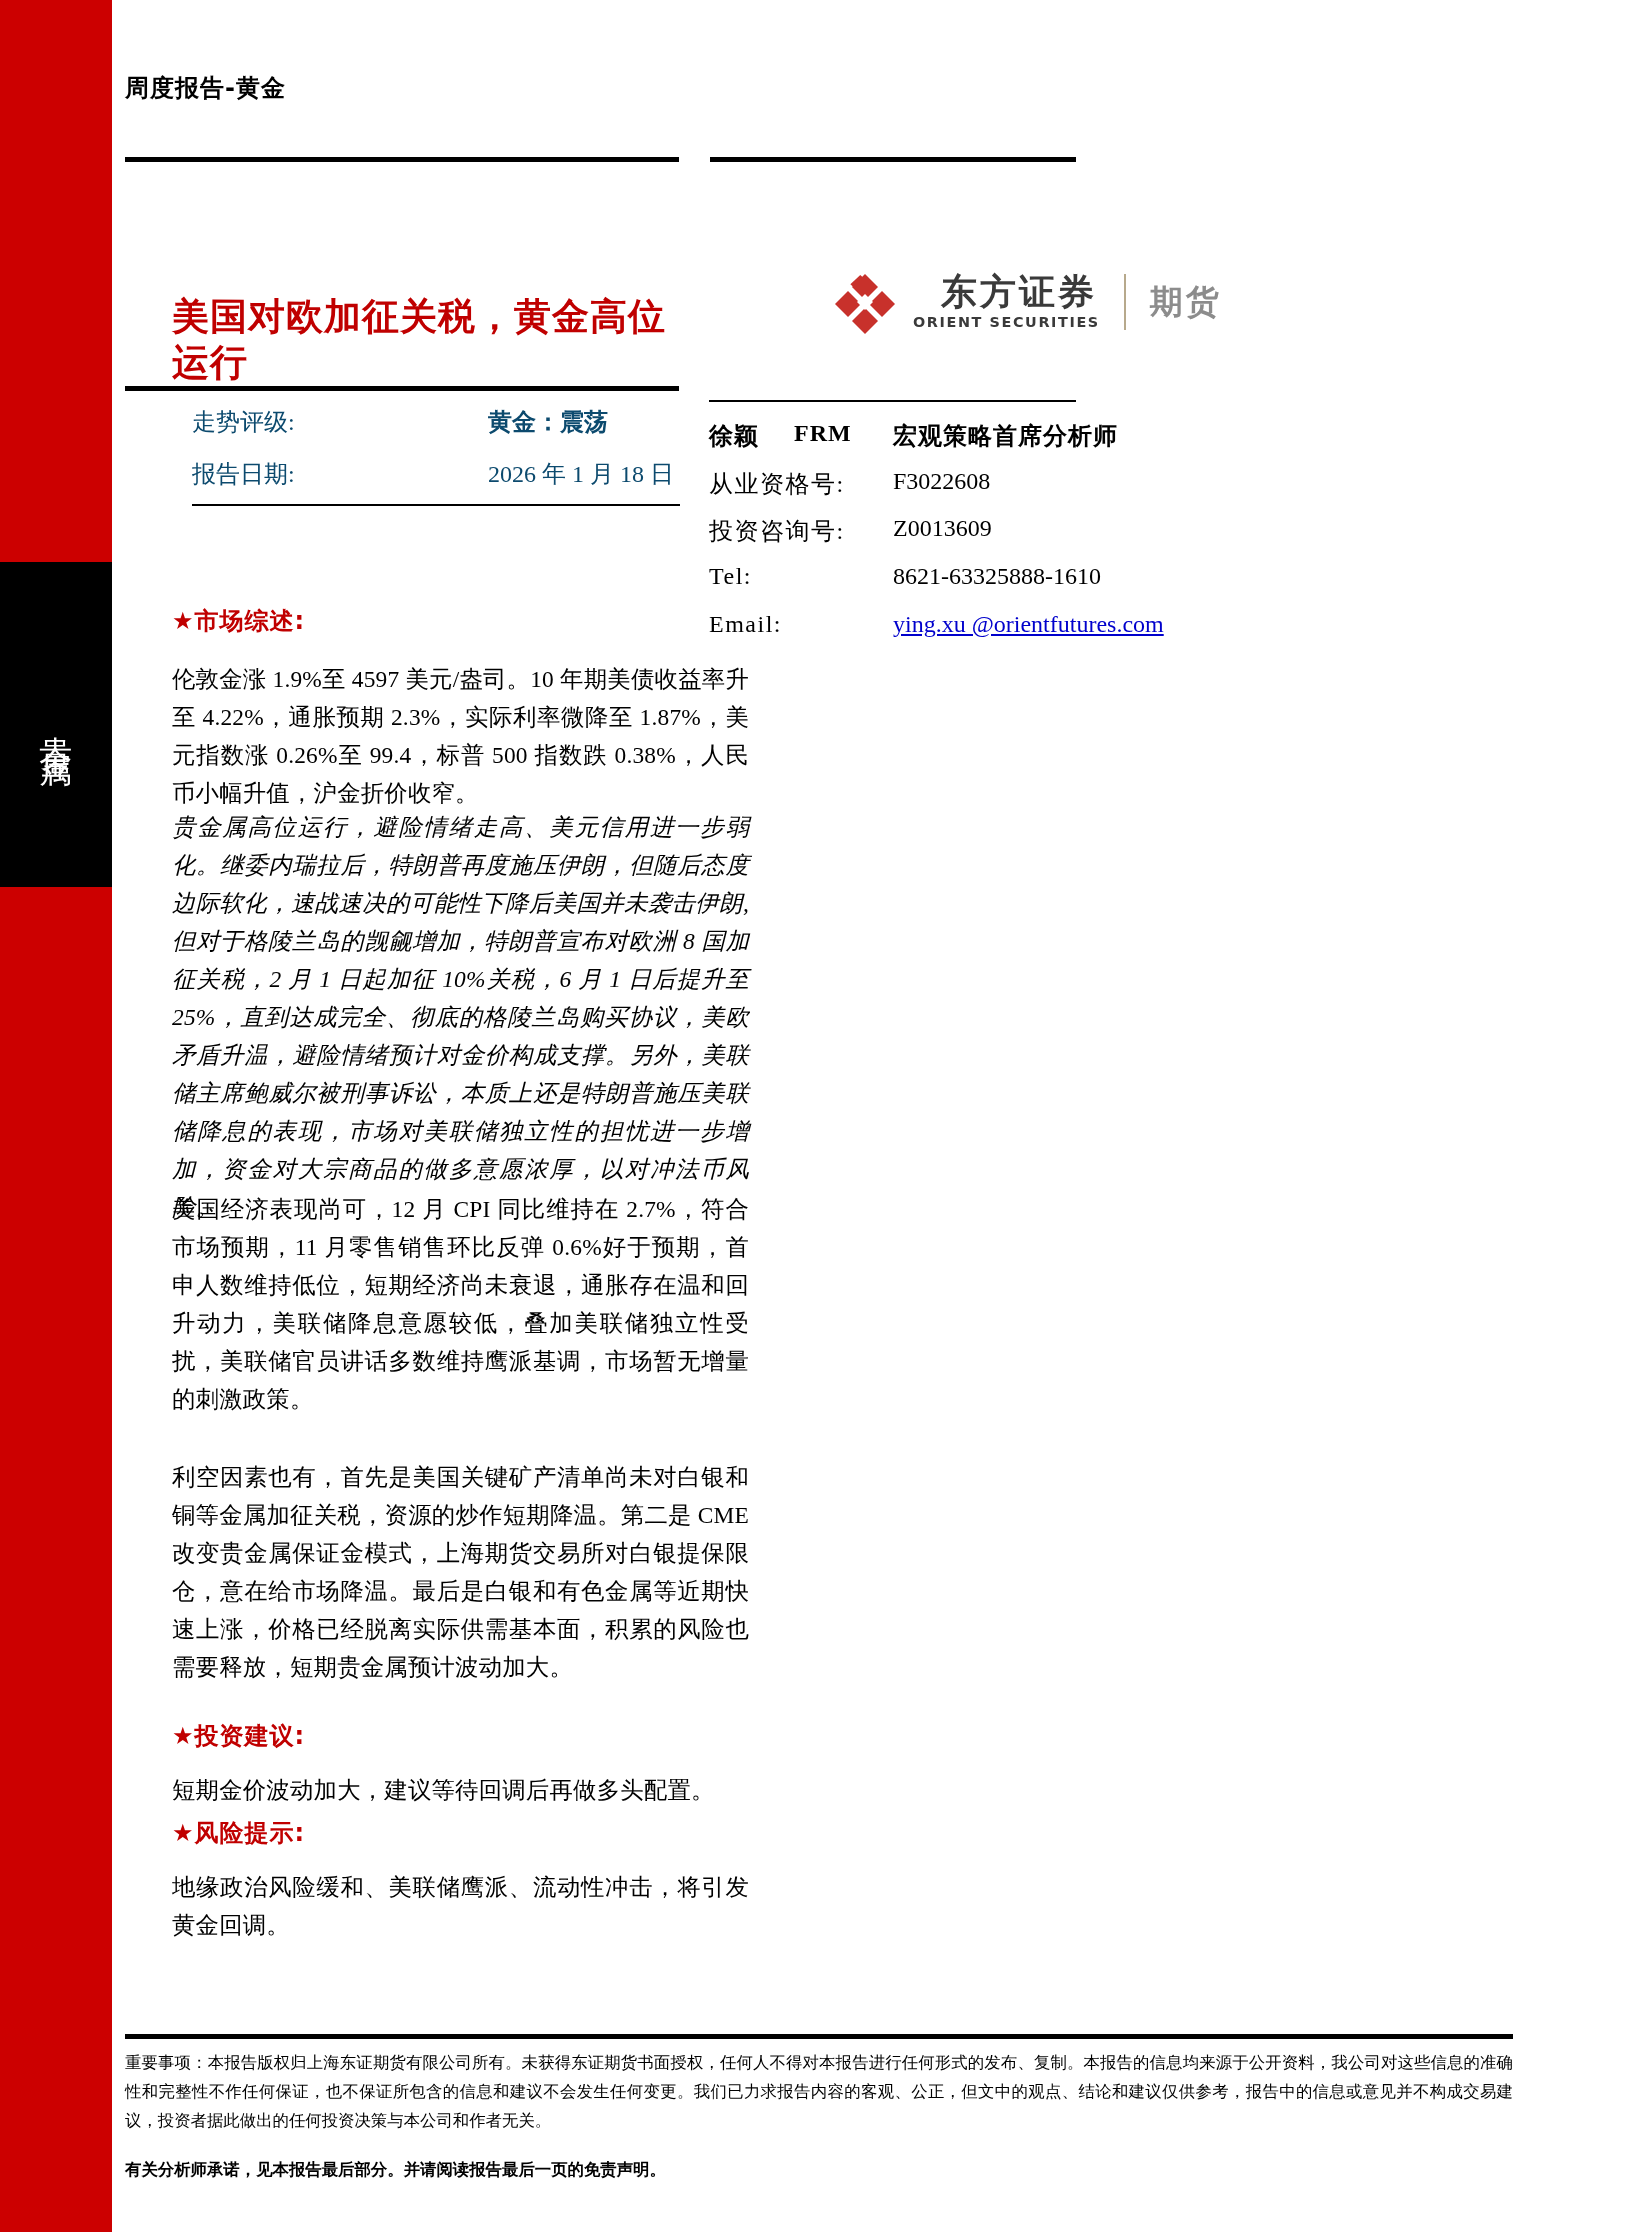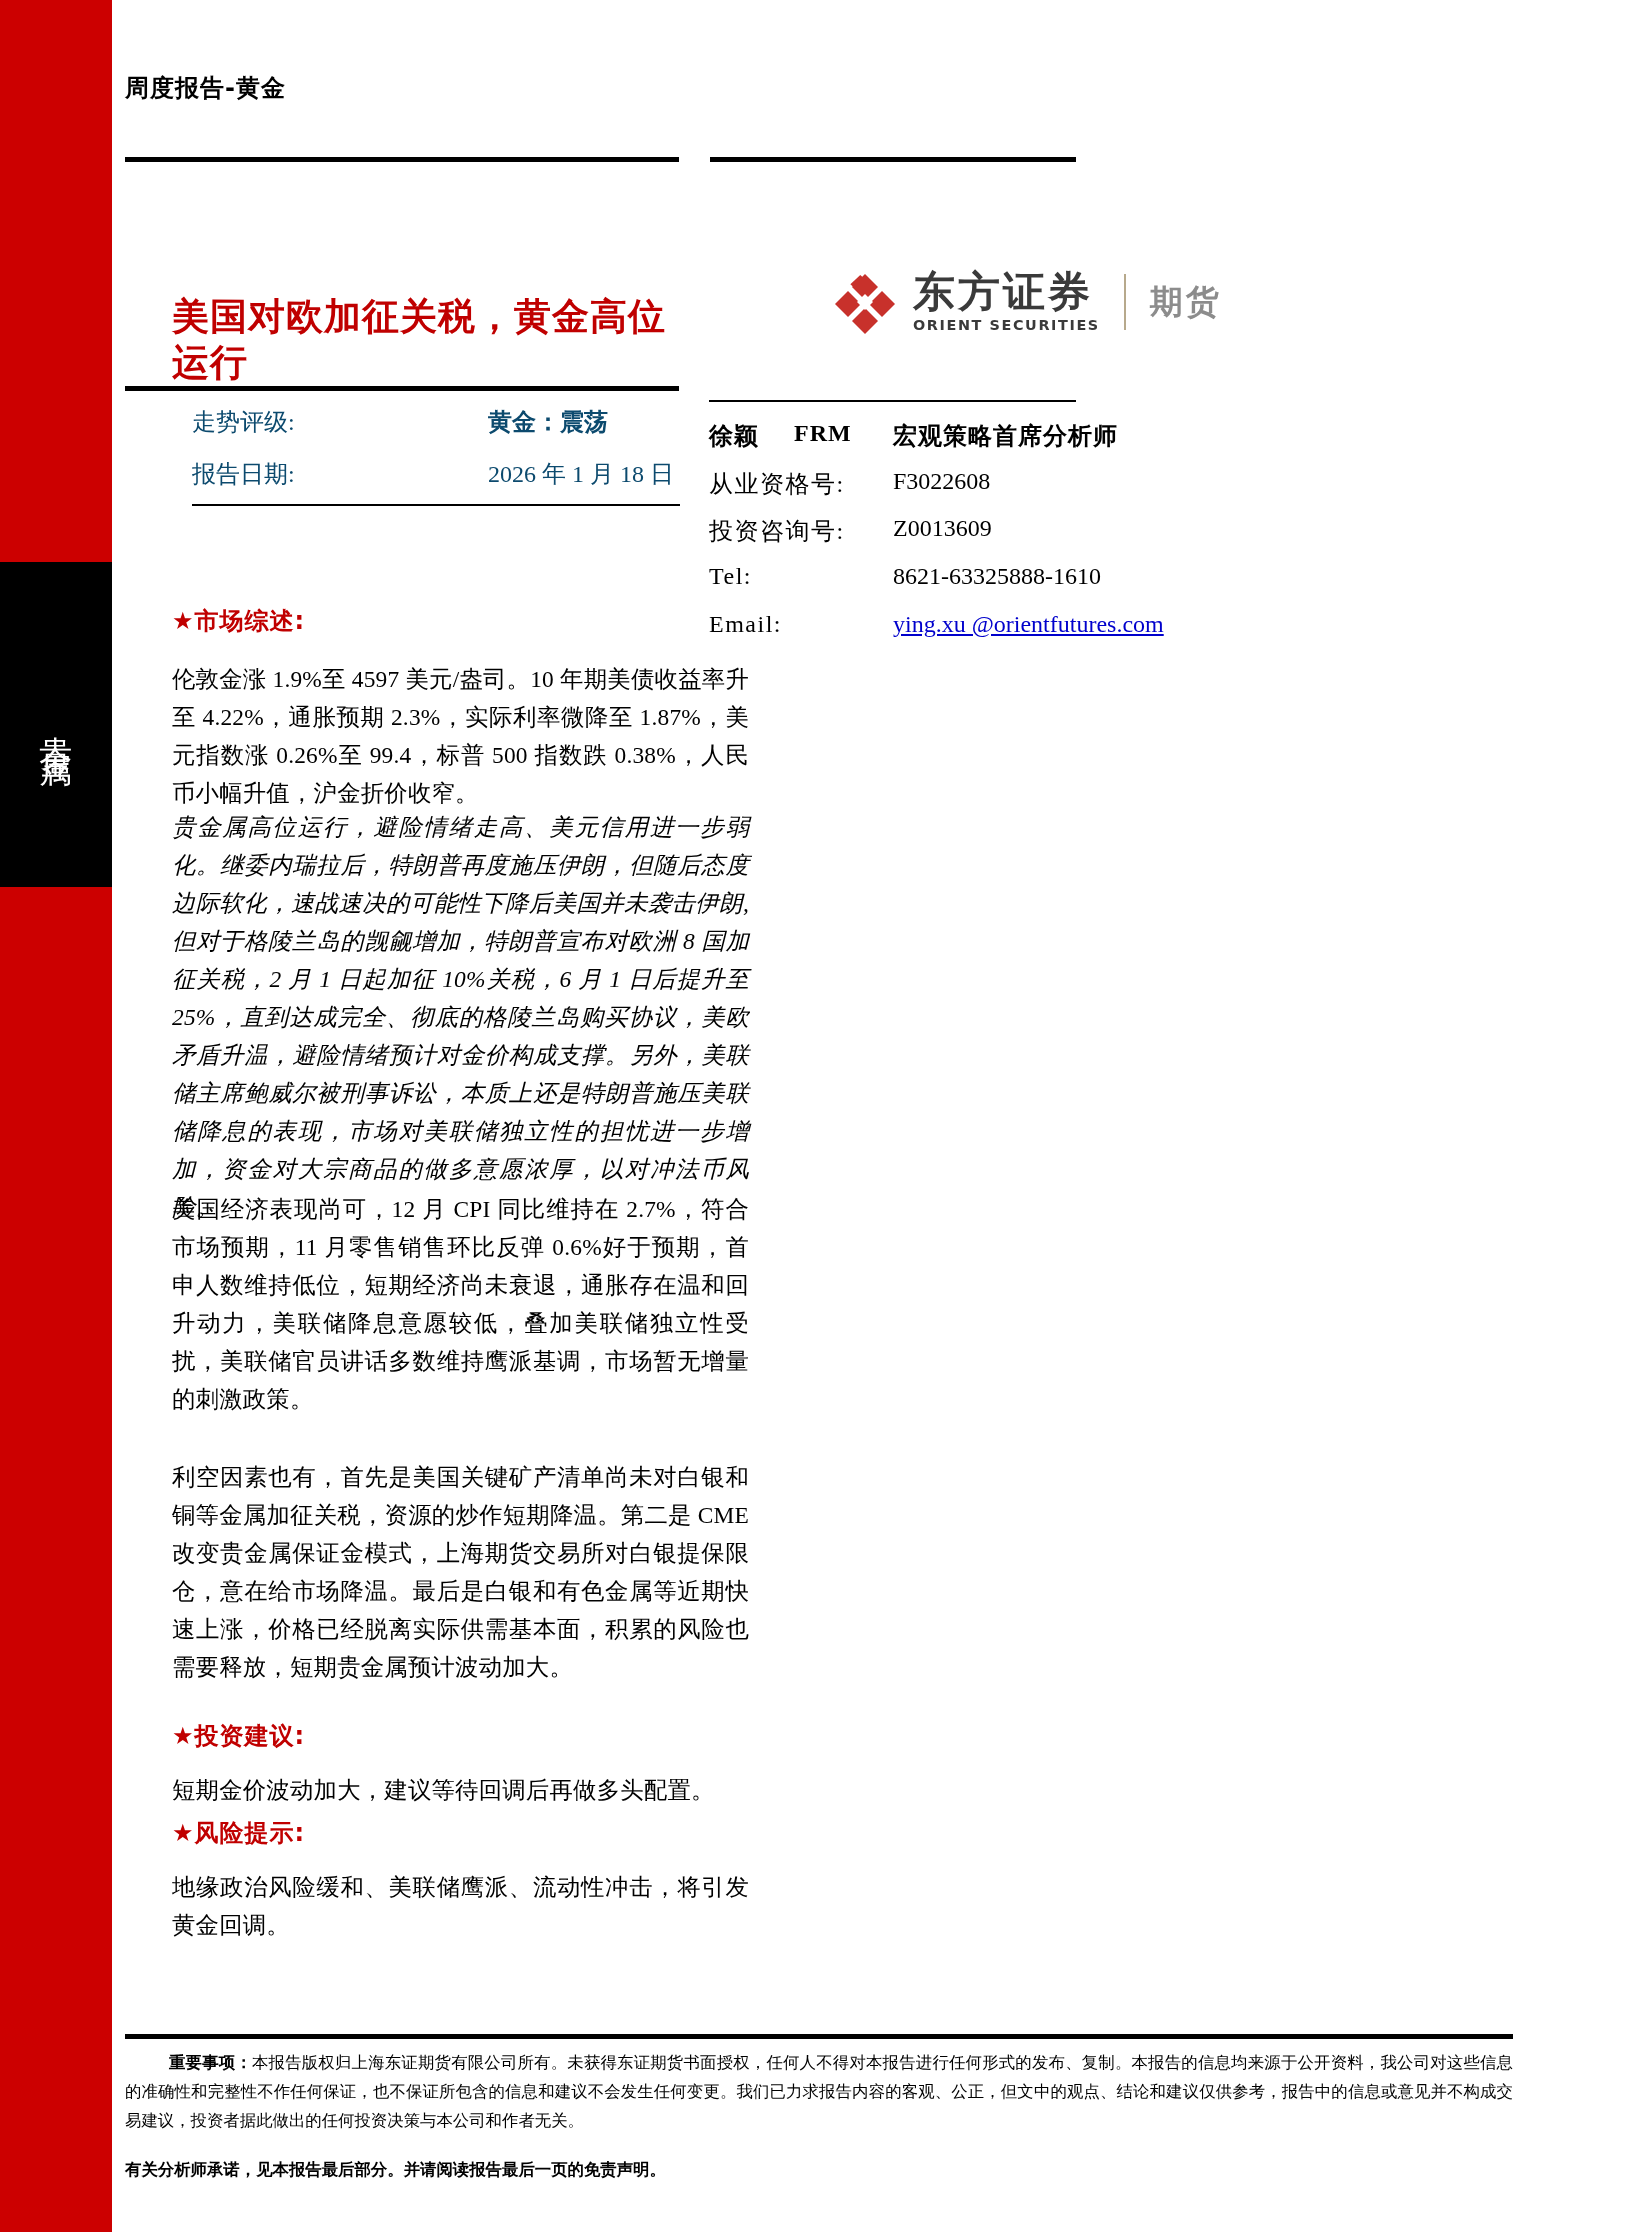--- a/index.html
+++ b/index.html
@@ -148,25 +148,26 @@
   }
   .logo-mark {
     width: 64px;
     height: 64px;
     position: relative;
     flex: 0 0 auto;
     margin-right: 16px;
   }
   .logo-cn {
     font-family: "DejaVu Sans", "Liberation Sans", sans-serif;
-    font-size: 42px;
+    font-size: 36px;
     font-weight: bold;
     color: #3A3A3A;
     letter-spacing: 3px;
     line-height: 1;
+    margin-left: 28px;
   }
   .logo-en {
     font-family: "DejaVu Sans", "Liberation Sans", sans-serif;
     font-size: 14.4px;
     font-weight: bold;
     color: #3A3A3A;
     letter-spacing: 1.6px;
     margin-top: 5px;
     line-height: 1;
   }
@@ -304,18 +305,18 @@
     <div class="analyst-line an-value" style="left:184px; top:563px;">8621-63325888-1610</div>
 
     <div class="analyst-line an-label" style="left:0px; top:611px;">Email:</div>
     <div class="analyst-line an-value email-link" style="left:184px; top:611px;">ying.xu @orientfutures.com</div>
 
   </div>
 
   <div class="rule rule-thick" style="left:13px; top:2034px; width:1388px;"></div>
 
   <div class="footer">
-    <span style="font-weight:bold;margin-left:44px;">重要事项：</span><span>本报告版权归上海东证期货有限公司所有。未获得东证期货书面授权，任何人不得对本报告进行任何形式的发布、复制。本报告的信息均来源于公开资料，我公司对这些信息的准确性和完整性不作任何保证，也不保证所包含的信息和建议不会发生任何变更。我们已力求报告内容的客观、公正，但文中的观点、结论和建议仅供参考，报告中的信息或意见并不构成交易建议，投资者据此做出的任何投资决策与本公司和作者无关。</span>
+    <span style="font-weight:normal;">重要事项：</span><span>本报告版权归上海东证期货有限公司所有。未获得东证期货书面授权，任何人不得对本报告进行任何形式的发布、复制。本报告的信息均来源于公开资料，我公司对这些信息的准确性和完整性不作任何保证，也不保证所包含的信息和建议不会发生任何变更。我们已力求报告内容的客观、公正，但文中的观点、结论和建议仅供参考，报告中的信息或意见并不构成交易建议，投资者据此做出的任何投资决策与本公司和作者无关。</span>
     <div class="footer-note">有关分析师承诺，见本报告最后部分。并请阅读报告最后一页的免责声明。</div>
   </div>
 
 </div>
 
 
 </body></html>

